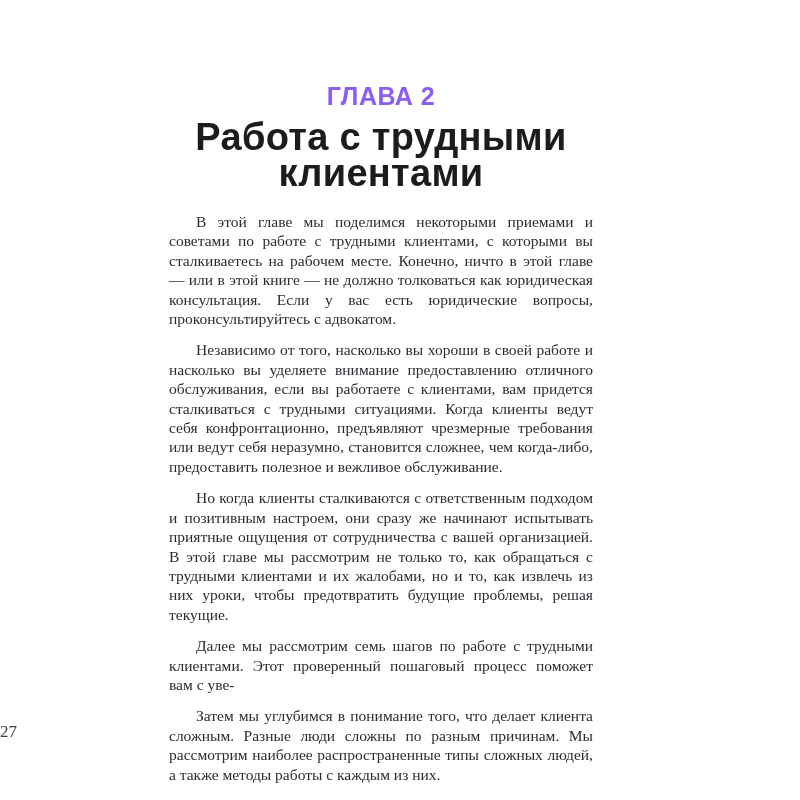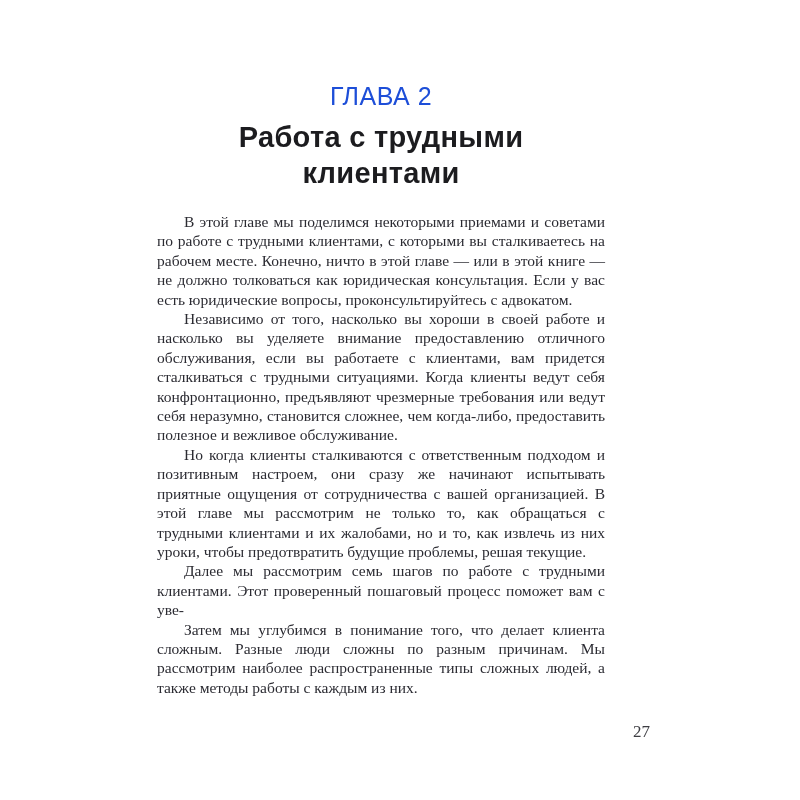--- a/index.html
+++ b/index.html
@@ -16,52 +16,52 @@
     font-family: "Liberation Serif", serif;
   }
   .content {
     position: absolute;
     left: 157px;
     top: 82px;
     width: 448px;
   }
   .chapter-kicker {
     font-family: "Liberation Sans", "DejaVu Sans", sans-serif;
-    font-weight: 400;
+    font-weight: 700;
     font-size: 25px;
     line-height: 28px;
     text-align: center;
-    color: #1d4ed8;
+    color: #8b5cf6;
     letter-spacing: 0.5px;
     margin: 0 0 9px 0;
   }
   .chapter-title {
     font-family: "Liberation Sans", "DejaVu Sans", sans-serif;
     font-weight: 700;
-    font-size: 29px;
+    font-size: 38px;
     line-height: 36px;
     text-align: center;
     color: #1c1c1f;
     letter-spacing: 0.3px;
     margin: 0 0 21px 0;
   }
   .body-text p {
-    margin: 0;
+    margin: 12px;
     font-size: 15.5px;
     line-height: 19.4px;
     text-align: justify;
     text-indent: 27px;
     color: #2b2b32;
   }
   .page-number {
     position: absolute;
     left: 0;
     top: 722px;
     width: 650px;
-    text-align: right;
+    text-align: left;
     font-family: "Liberation Serif", serif;
     font-size: 17px;
     color: #3d3d42;
   }
 </style>
 </head>
 <body>
 
 <div class="page">
   <div class="content">

